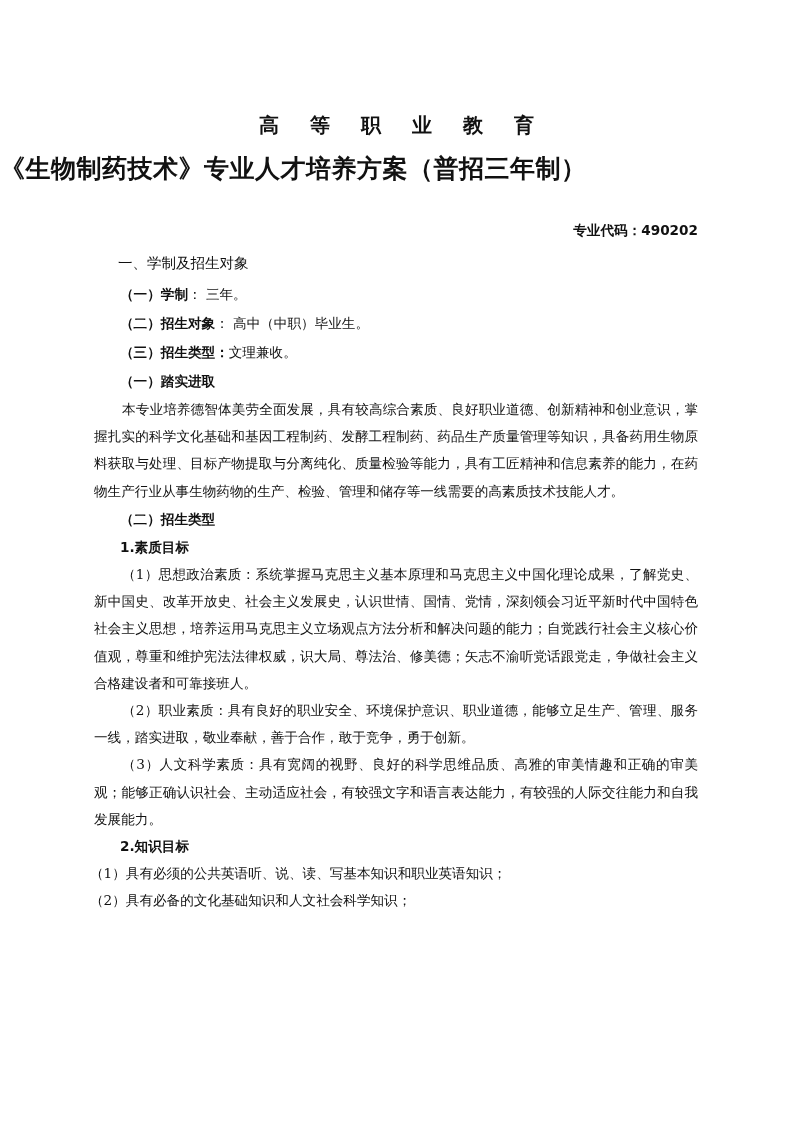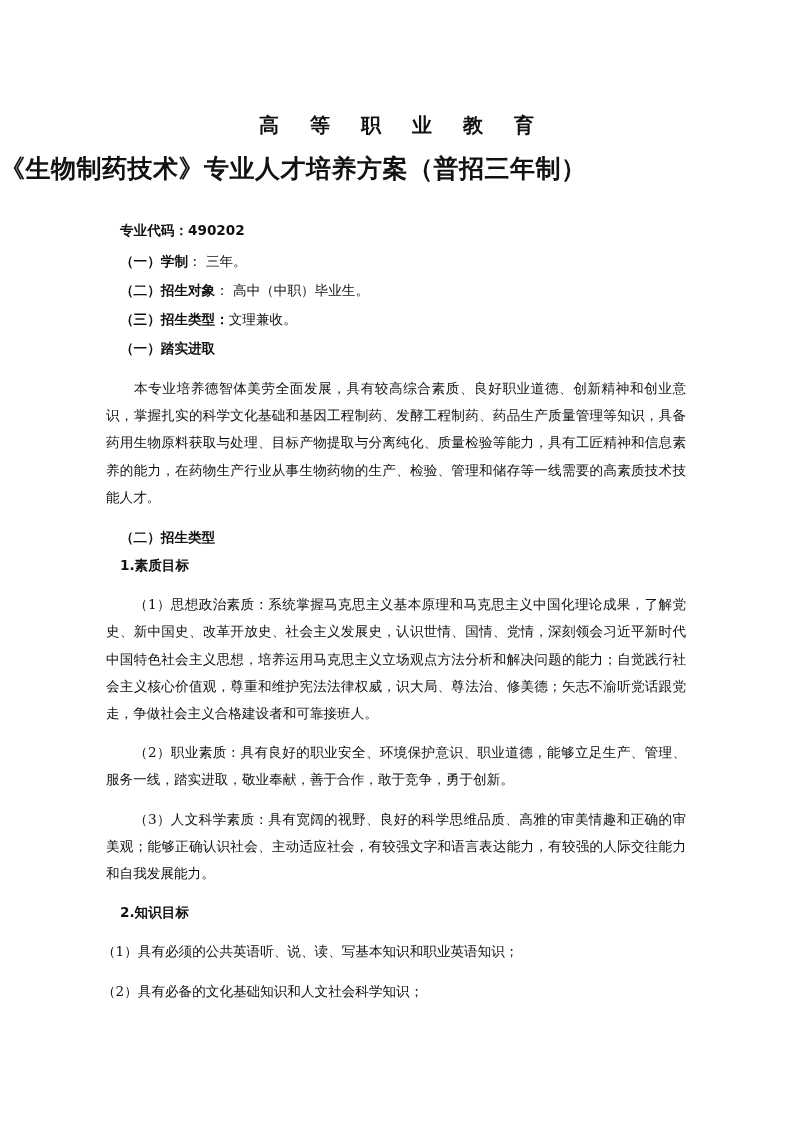--- a/index.html
+++ b/index.html
@@ -10,35 +10,36 @@
             font-family: "DejaVu Sans", sans-serif; font-weight: bold; font-size: 20px;
             letter-spacing: 12px; text-indent: 12px; }
   .title2 { position: absolute; top: 152px; left: 0; width: 793px; text-align: left;
             font-family: "DejaVu Serif", serif; font-weight: bold; font-size: 25px; letter-spacing: 0.5px; }
   .body { position: absolute; left: 94px; top: 214px; width: 604px; font-size: 13.6px; line-height: 27.2px; }
   .line { white-space: nowrap; height: 27.2px; }
   .b { font-family: "DejaVu Sans", sans-serif; font-weight: bold; }
   .h1 { font-family: "DejaVu Sans", sans-serif; font-size: 14.5px; padding-left: 24px; height: 33px; line-height: 33px; }
   .sub { padding-left: 26px; }
   .para { text-align: justify; text-indent: 28px; }
-  .para p { margin: 12px; }
+  .para p { margin: 0; }
   .in1 { padding-left: 26px; }
 </style>
 </head>
 <body>
 
 <div class="page">
   <div class="title1">高 等 职 业 教 育</div>
   <div class="title2">《生物制药技术》专业人才培养方案（普招三年制）</div>
 
   <div class="body">
-    <div class="line b in1" style="height:33px;line-height:33px;">
+    <div class="line b in1" style="height:33px;line-height:33px;text-align:right;">
       <span>专业代码：</span><span>490202</span>
     </div>
 
+    <div class="line h1">一、学制及招生对象</div>
 
     <div class="line sub" style="height:29px;line-height:29px;">
       <span class="b">（一）</span><span class="b">学制</span><span>：</span><span> 三年。</span>
     </div>
     <div class="line sub" style="height:29px;line-height:29px;">
       <span class="b">（二）</span><span class="b">招生对象</span><span>：</span><span> 高中（中职）毕业生。</span>
     </div>
     <div class="line sub" style="height:29px;line-height:29px;">
       <span class="b">（三）</span><span class="b">招生类型</span><span class="b">：</span><span>文理兼收。</span>
     </div>

